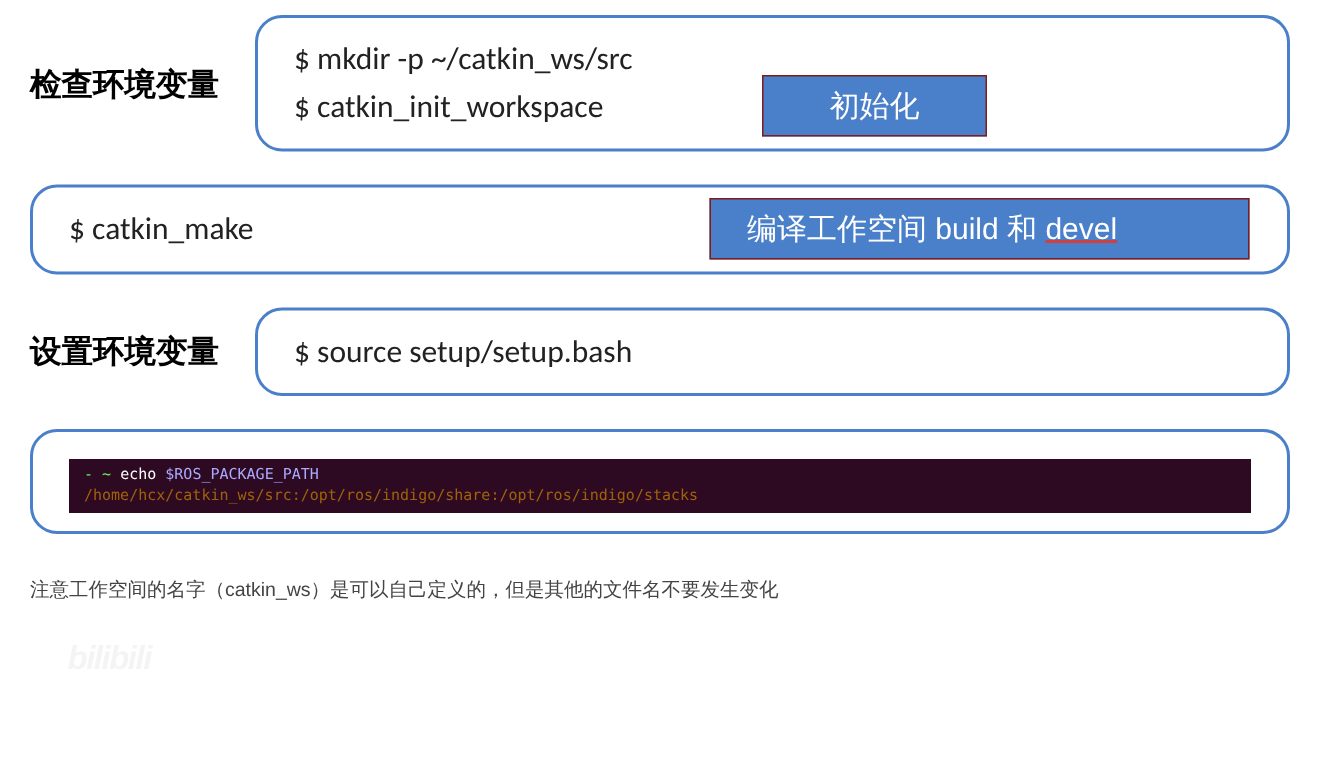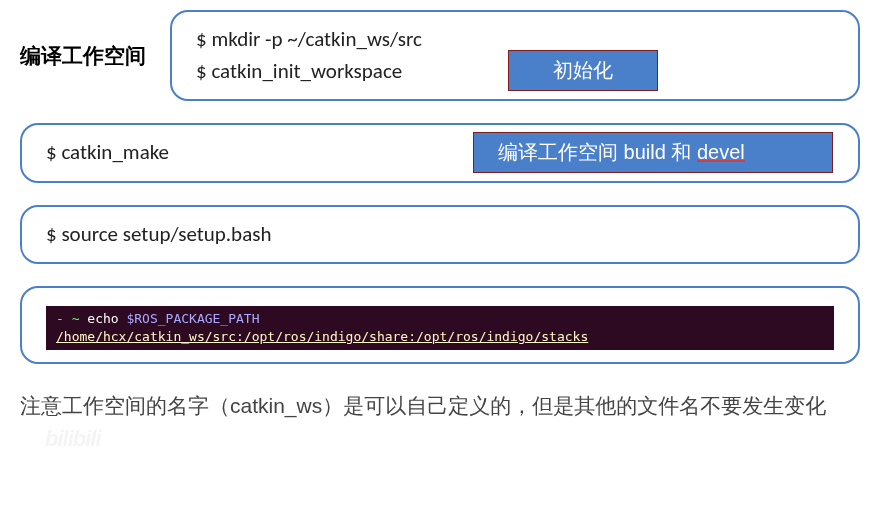--- a/index.html
+++ b/index.html
@@ -63,51 +63,51 @@
     }
     .tag2 .underline {
       text-decoration: underline;
       text-decoration-color: #d04040;
       text-align: center;
     }
     .terminal {
       background: #2d0a22;
       color: #fff;
       font-family: "Consolas", monospace;
-      font-size: 13px;
+      font-size: 10px;
       padding: 4px 10px;
       margin-top: 6px;
       line-height: 1.4;
     }
     .terminal .prompt { color: #5fff5f; }
     .terminal .echo-cmd { color: #aaf; }
-    .terminal .path { color: #fef9c3; text-decoration: underline; }
+    .terminal .path { color: #a16207; }
     .note {
-      font-size: 21px;
+      font-size: 13px;
       color: #444;
       margin-top: 28px;
     }
     .watermark {
       position: absolute;
       left: 45px;
       bottom: 55px;
       color: #eee;
       font-size: 22px;
       font-weight: bold;
       font-style: italic;
       letter-spacing: -1px;
       pointer-events: none;
       opacity: 0.6;
     }
   </style>
 </head>
 <body>
 
 <div class="row">
-  <div class="label">编译工作空间</div>
+  <div class="label">检查环境变量</div>
   <div class="box">
     <div class="cmd">
       <span class="cmd-line">$ mkdir -p ~/catkin_ws/src</span>
       <span class="cmd-line">$ catkin_init_workspace</span>
     </div>
     <div class="tag tag1">初始化</div>
   </div>
 </div>
 
 <div class="row">
@@ -115,20 +115,21 @@
     <div class="cmd">
       <span class="cmd-line">$ catkin_make</span>
     </div>
     <div class="tag tag2">
       <span>编译工作空间 build 和 </span><span class="underline">devel</span>
     </div>
   </div>
 </div>
 
 <div class="row">
+  <div class="label">设置环境变量</div>
   <div class="box">
     <div class="cmd">
       <span class="cmd-line">$ source setup/setup.bash</span>
     </div>
   </div>
 </div>
 
 <div class="row">
   <div class="box">
     <div class="terminal">

